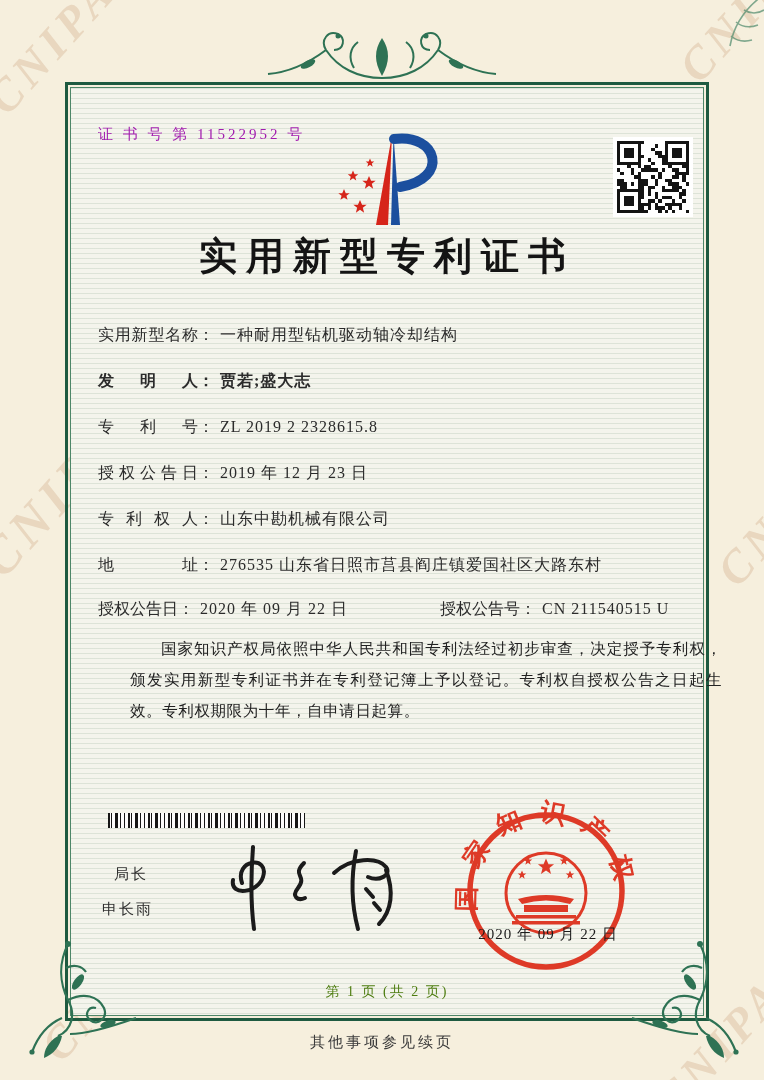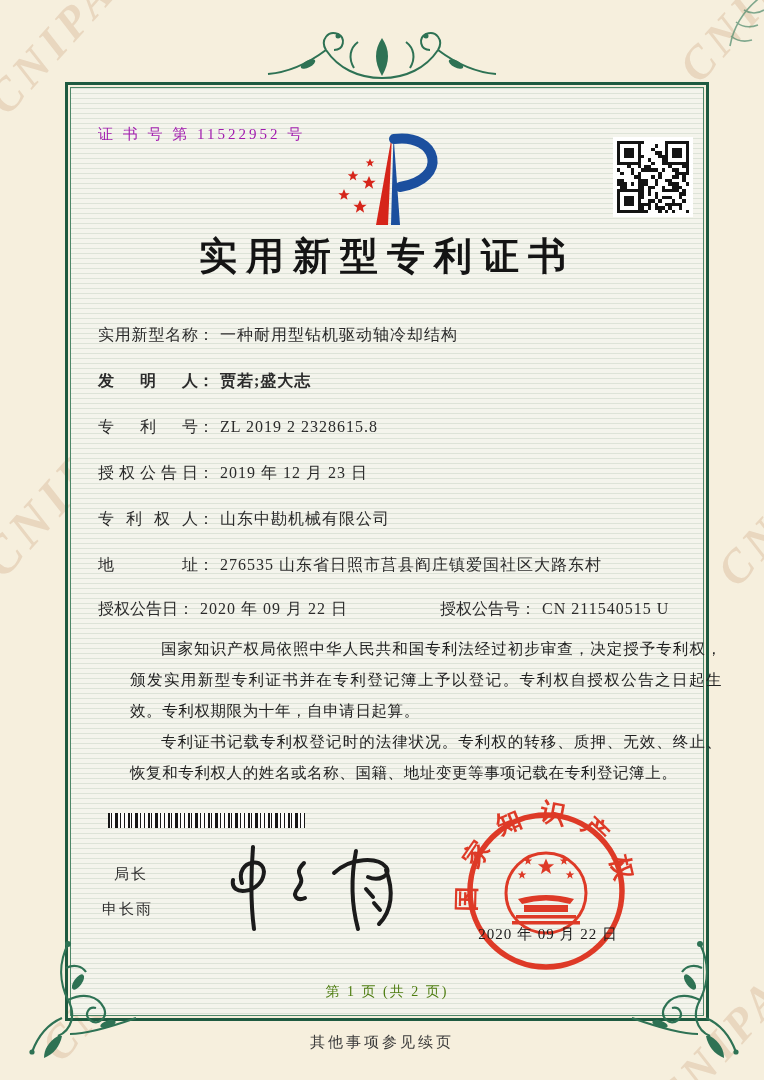--- a/index.html
+++ b/index.html
@@ -578,21 +578,20 @@
       <div class="frow" style="top:274px;width:592px;">
         <span>授权公告日</span><span class="fcolon">：</span><span class="fvalue">2020 年 09 月 22 日</span>
         <span class="grant-right">
           <span>授权公告号</span><span class="fcolon">：</span><span class="fvalue">CN 211540515 U</span>
         </span>
       </div>
     </div>
 
     <div class="paras">
       <p>国家知识产权局依照中华人民共和国专利法经过初步审查，决定授予专利权，颁发实用新型专利证书并在专利登记簿上予以登记。专利权自授权公告之日起生效。专利权期限为十年，自申请日起算。</p>
-      <p>专利证书记载专利权登记时的法律状况。专利权的转移、质押、无效、终止、恢复和专利权人的姓名或名称、国籍、地址变更等事项记载在专利登记簿上。</p>
     </div>
 
     <div class="barcode"></div>
 
     <div class="dir-title">局长</div>
     <div class="dir-name">申长雨</div>
 
     <svg class="sig" viewBox="0 0 230 96">
       <g stroke="#1b1b1b" stroke-width="4" fill="none" stroke-linecap="round">
         <path d="M46,42 C38,18 74,14 67,36 C62,52 34,56 37,39"></path>

